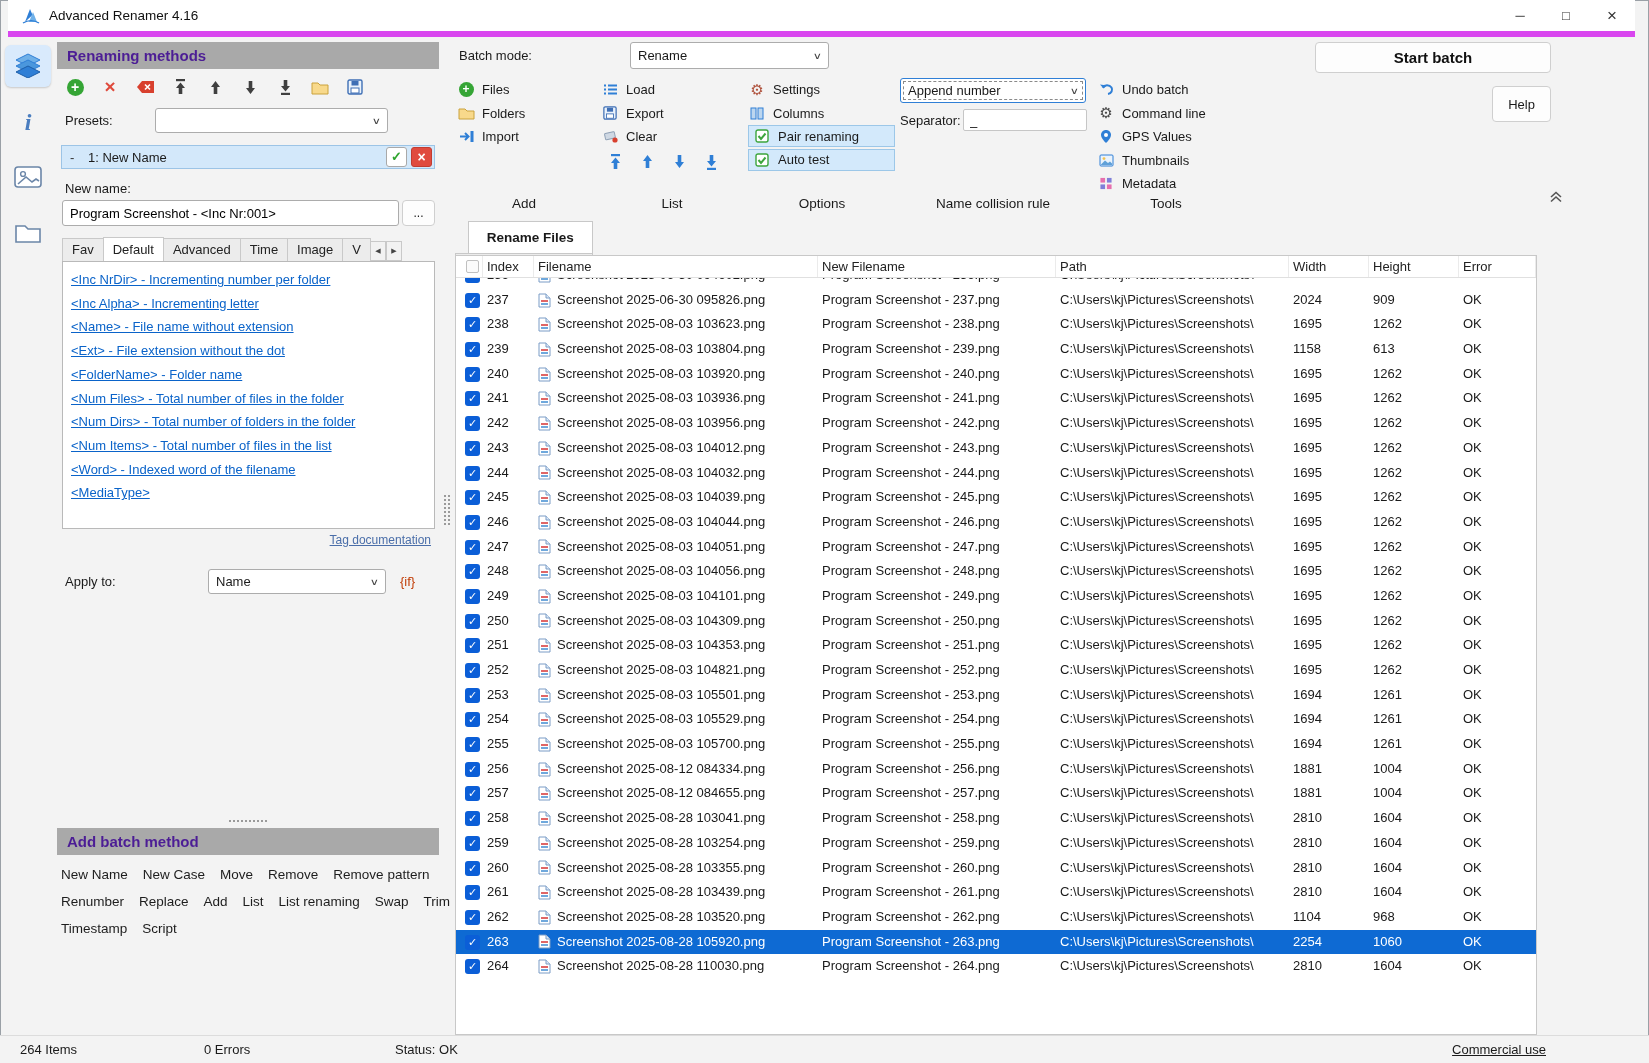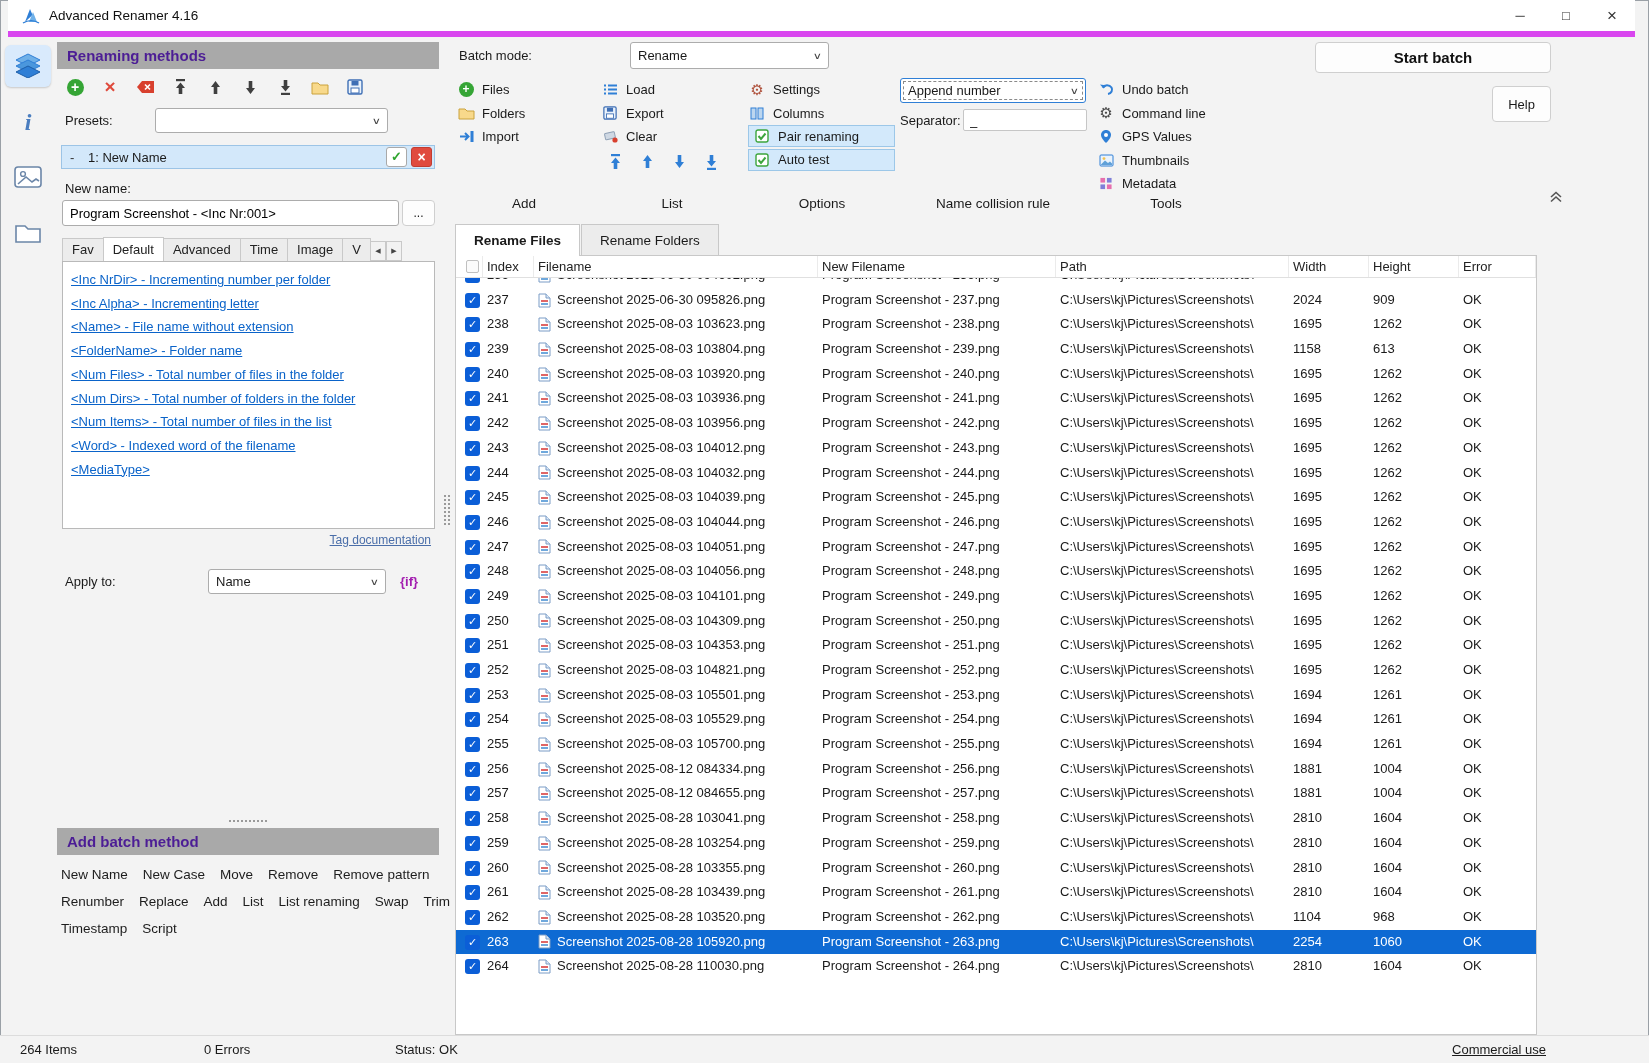--- a/index.html
+++ b/index.html
@@ -53,21 +53,21 @@
   .tab.active { background:#fff; position:relative; z-index:2; padding-top:4px; }
   .tabscroll { width:16px; height:20px; border:1px solid #c9c9c9; background:#f2f2f2; font-size:7px; display:flex; align-items:center; justify-content:center; color:#444; }
   .tabscroll:first-of-type { margin-left:auto; }
   .tagbox { margin:0 4px 0 5px; height:268px; background:#fff; border:1px solid #b9b9b9; padding:6px 8px; overflow:hidden; }
   .tag-link { display:block; color:#0a63c9; text-decoration:underline; font-size:13px; line-height:23.7px; white-space:nowrap; }
   .tagdoc-row { text-align:right; padding:3px 8px 0 0; }
   .tagdoc { color:#4a6ea9; text-decoration:underline; font-size:12px; }
   .apply-row { display:flex; align-items:center; margin-top:22px; padding-left:8px; }
   .apply-row .lbl { width:143px; }
   .apply-combo { width:178px; }
-  .if-btn { margin-left:14px; color:#a21caf;font-weight:bold; }
+  .if-btn { margin-left:14px; color:#c2410c; }
   
   .abm { position:absolute; left:0; right:0; top:778px; }
   .h-handle { width:38px; border-top:2px dotted #9a9a9a; margin:0 auto 6px auto; }
   .abm-row { display:flex; gap:15px; padding:0 4px; margin-top:12px; flex-wrap:nowrap; }
   .abm-btn { color:#1d1d1d; font-size:13.5px; white-space:nowrap; cursor:default; }
   
   .v-handle { position:absolute; left:444px; top:495px; height:30px; width:6px; border-left:2px dotted #9a9a9a; border-right:2px dotted #9a9a9a; }
   
   .topbar-label { position:absolute; left:459px; top:48px; }
   .batch-combo { position:absolute; left:630px; top:42px; width:199px; height:27px; }
@@ -80,21 +80,21 @@
   .gear { font-size:15px; line-height:14px; }
   .opt-hl { background:#d3e9fb; border:1px solid #9cc7e8; padding-left:4px; width:147px; height:22px; margin-bottom:1.5px; }
   .list-arrows { display:flex; gap:19px; padding-left:8px; margin-top:5px; }
   .coll-combo { width:186px; height:25px; border-color:#2f7fd6; outline:1px dashed #8a8a8a; outline-offset:-4px; }
   .sep-row { display:flex; align-items:center; margin-top:6px; }
   .sep-row .lbl { width:63px; }
   .sep-row input { width:124px; height:22px; border:1px solid #c6c6c6; border-radius:2px; padding:0 6px; font:13px "Liberation Sans",sans-serif; background:#fff; }
   .group-label { position:absolute; top:196px; transform:translateX(-50%); font-size:13.5px; color:#1a1a1a; white-space:nowrap; }
   .collapse-btn { position:absolute; left:1546px; top:188px; width:20px; height:18px; display:flex; align-items:center; justify-content:center; }
   
-  .ftabs { position:absolute; left:455px; top:221px; display:flex; align-items:flex-end; height:35px; }
+  .ftabs { position:absolute; left:455px; top:221px; display:flex; align-items:flex-end; height:35px;flex-direction:column; }
   .ftab { padding:8px 18px; border:1px solid #c8c8c8; border-bottom:none; background:#ececec; margin-right:1px; font-size:13.5px; }
   .ftab.active { background:#fff; font-weight:bold; position:relative; z-index:2; }
   .ftable { position:absolute; left:455px; top:255px; width:1082px; bottom:28px; background:#fff; border:1px solid #c8c8c8; overflow:hidden; }
   .thead { display:flex; height:22px; line-height:21px; border-bottom:1px solid #e0e0e0; color:#222; background:#fff; }
   .thead > div { border-right:1px solid #ebebeb; padding-left:4px; overflow:hidden; white-space:nowrap; }
   .hcb { display:inline-block; width:13px; height:13px; border:1px solid #c0c0c0; border-radius:2px; margin:4px 0 0 6px; background:#fbfbfb; }
   .c-cb { width:27px; flex:none; }
   .c-idx { width:51px; flex:none; }
   .c-fn { width:284px; flex:none; }
   .c-new { width:238px; flex:none; }
@@ -251,20 +251,21 @@
     <span class="tab">V</span>
     <span class="tabscroll">◀</span>
     <span class="tabscroll">▶</span>
   </div>
 
   <div class="tagbox">
     <div>
         <a class="tag-link">&lt;Inc NrDir&gt; - Incrementing number per folder</a>
         <a class="tag-link">&lt;Inc Alpha&gt; - Incrementing letter</a>
         <a class="tag-link">&lt;Name&gt; - File name without extension</a>
+        <a class="tag-link">&lt;Ext&gt; - File extension without the dot</a>
         <a class="tag-link">&lt;FolderName&gt; - Folder name</a>
         <a class="tag-link">&lt;Num Files&gt; - Total number of files in the folder</a>
         <a class="tag-link">&lt;Num Dirs&gt; - Total number of folders in the folder</a>
         <a class="tag-link">&lt;Num Items&gt; - Total number of files in the list</a>
         <a class="tag-link">&lt;Word&gt; - Indexed word of the filename</a>
         <a class="tag-link">&lt;MediaType&gt;</a>
       </div>
   </div>
   <div class="tagdoc-row">
     <a class="tagdoc">Tag documentation</a>

